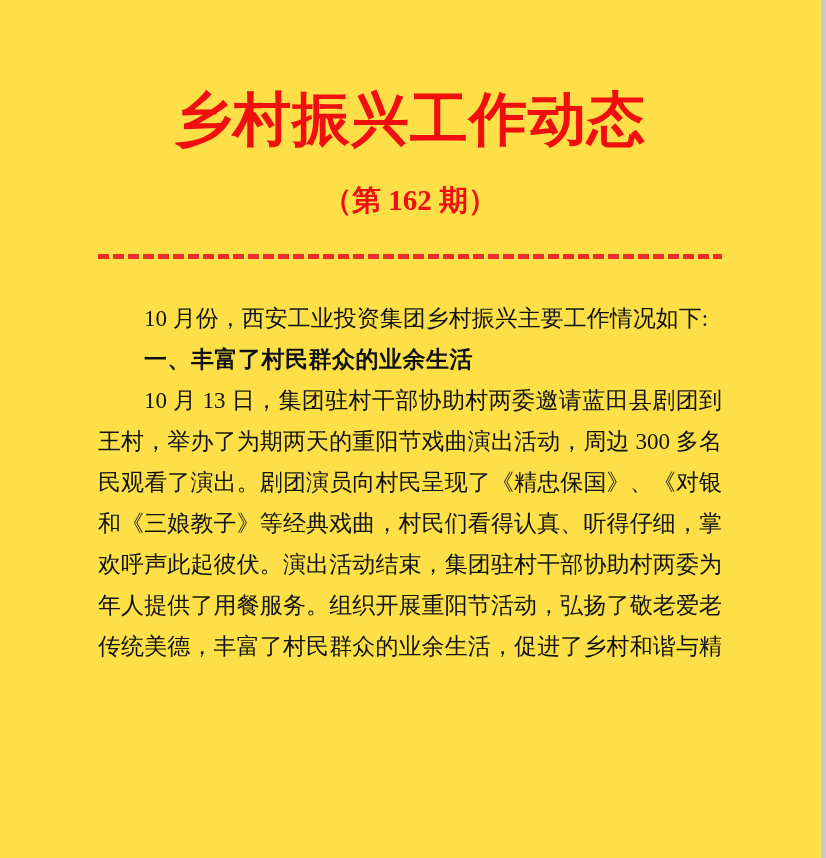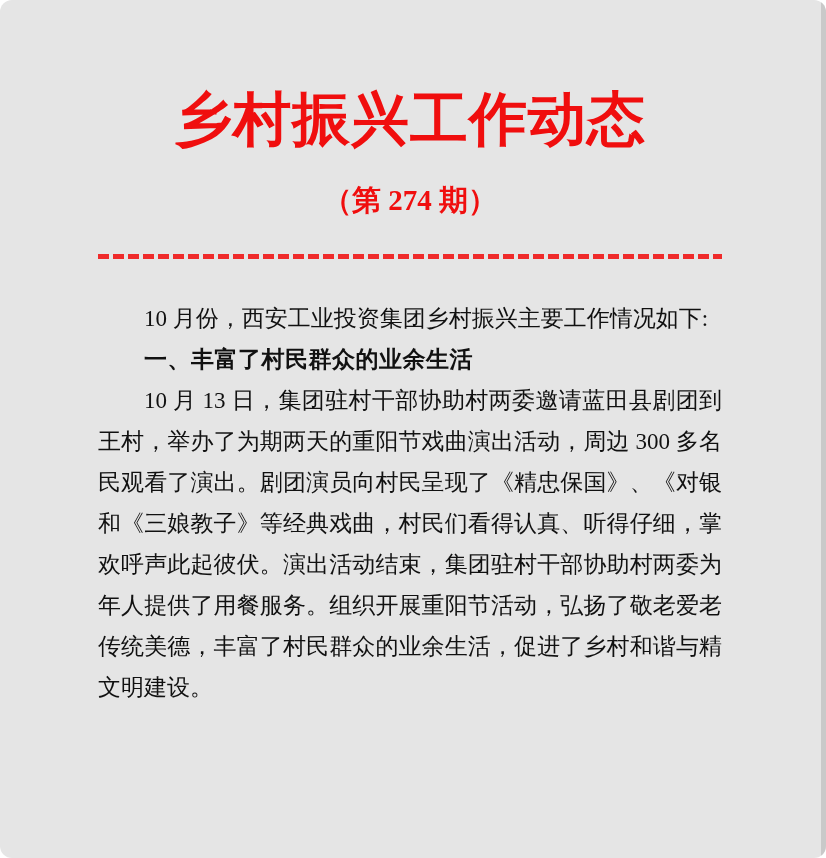--- a/index.html
+++ b/index.html
@@ -5,24 +5,23 @@
 <style>
   html, body {
     margin: 0;
     padding: 0;
     background: #ffffff;
   }
   .page {
     position: relative;
     width: 826px;
     height: 858px;
-    background: #e5e5e5;
+    background: #fde047;
     overflow: hidden;
     font-family: "Liberation Serif", "DejaVu Serif", serif;
-    border-radius: 12px;
   }
   .content {
     position: absolute;
     left: 98px;
     top: 0;
     width: 624px;
   }
   .doc-title {
     margin-top: 88px;
     text-align: center;
@@ -88,33 +87,32 @@
   }
 </style>
 </head>
 <body>
 
 <div class="page">
   <div class="content">
 
     <div class="doc-title">乡村振兴工作动态</div>
 
-    <div class="issue">（第 274 期）</div>
+    <div class="issue">（第 162 期）</div>
 
     <div class="divider"></div>
 
     <div class="body-text">
       <div class="line indent">10 月份，西安工业投资集团乡村振兴主要工作情况如下:</div>
       <div class="line indent heading">一、丰富了村民群众的业余生活</div>
       <div class="line indent jst">10 月 13 日，集团驻村干部协助村两委邀请蓝田县剧团到马</div>
       <div class="line jst">王村，举办了为期两天的重阳节戏曲演出活动，周边 300 多名村</div>
       <div class="line jst">民观看了演出。剧团演员向村民呈现了《精忠保国》、《对银杯》</div>
       <div class="line jst">和《三娘教子》等经典戏曲，村民们看得认真、听得仔细，掌声、</div>
       <div class="line jst">欢呼声此起彼伏。演出活动结束，集团驻村干部协助村两委为老</div>
       <div class="line jst">年人提供了用餐服务。组织开展重阳节活动，弘扬了敬老爱老的</div>
       <div class="line jst">传统美德，丰富了村民群众的业余生活，促进了乡村和谐与精神</div>
-      <div class="line">文明建设。</div>
     </div>
 
   </div>
 
   <div class="scroll-strip"></div>
 </div>
 
 </body></html>

